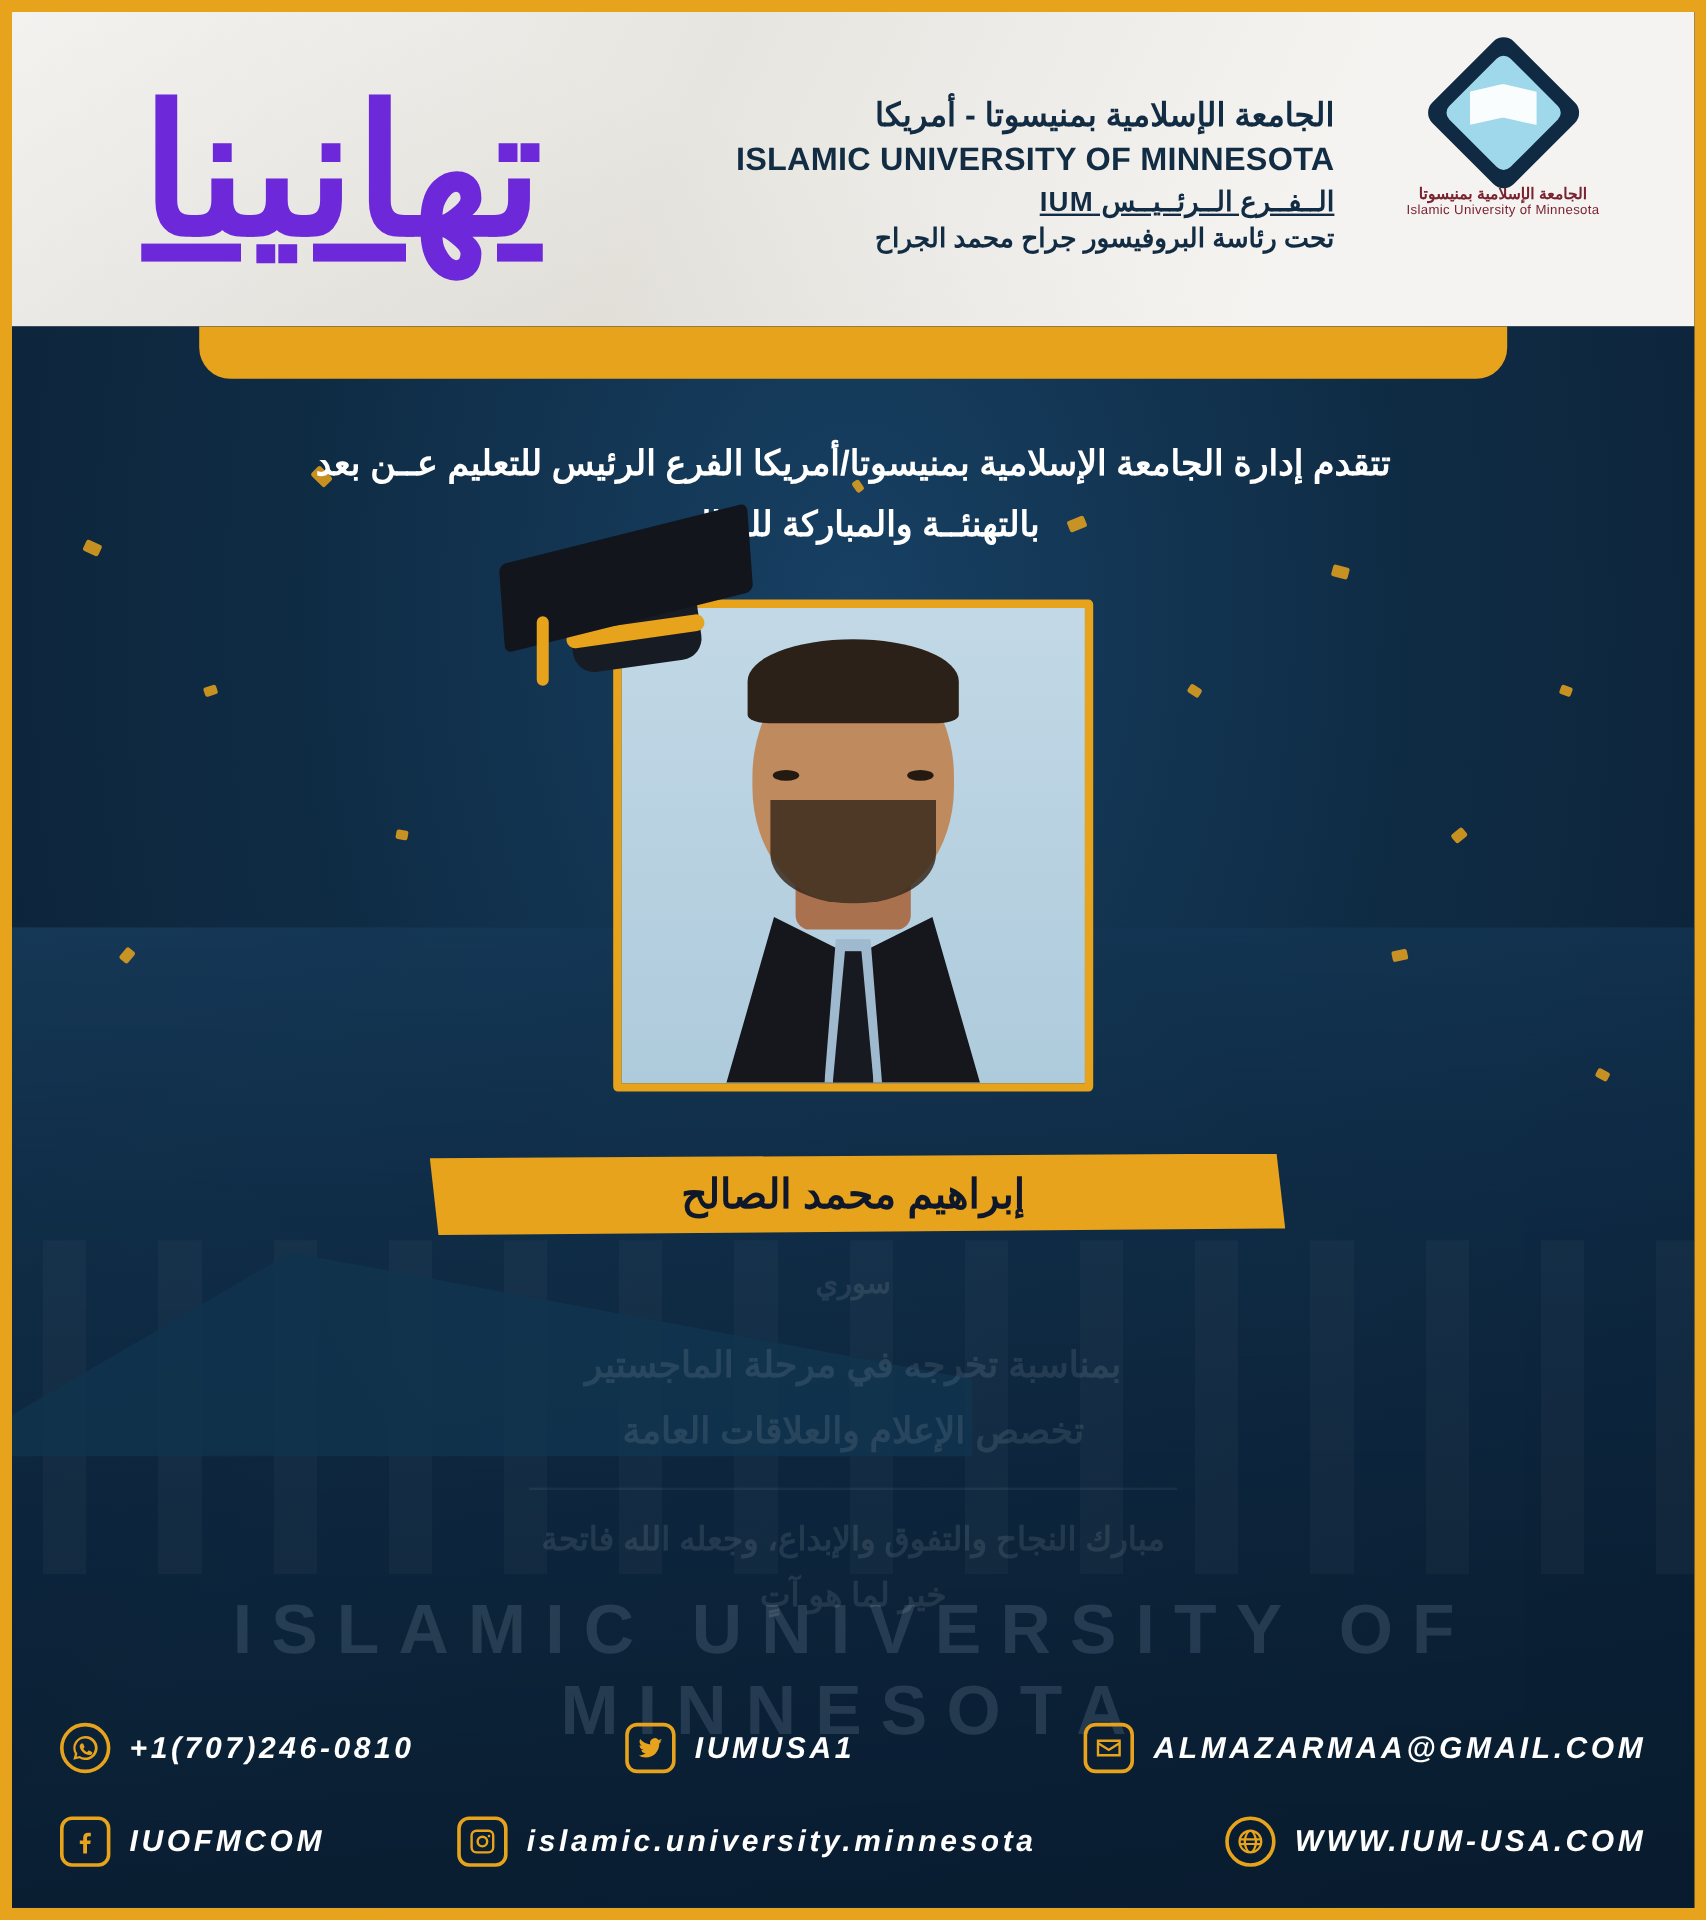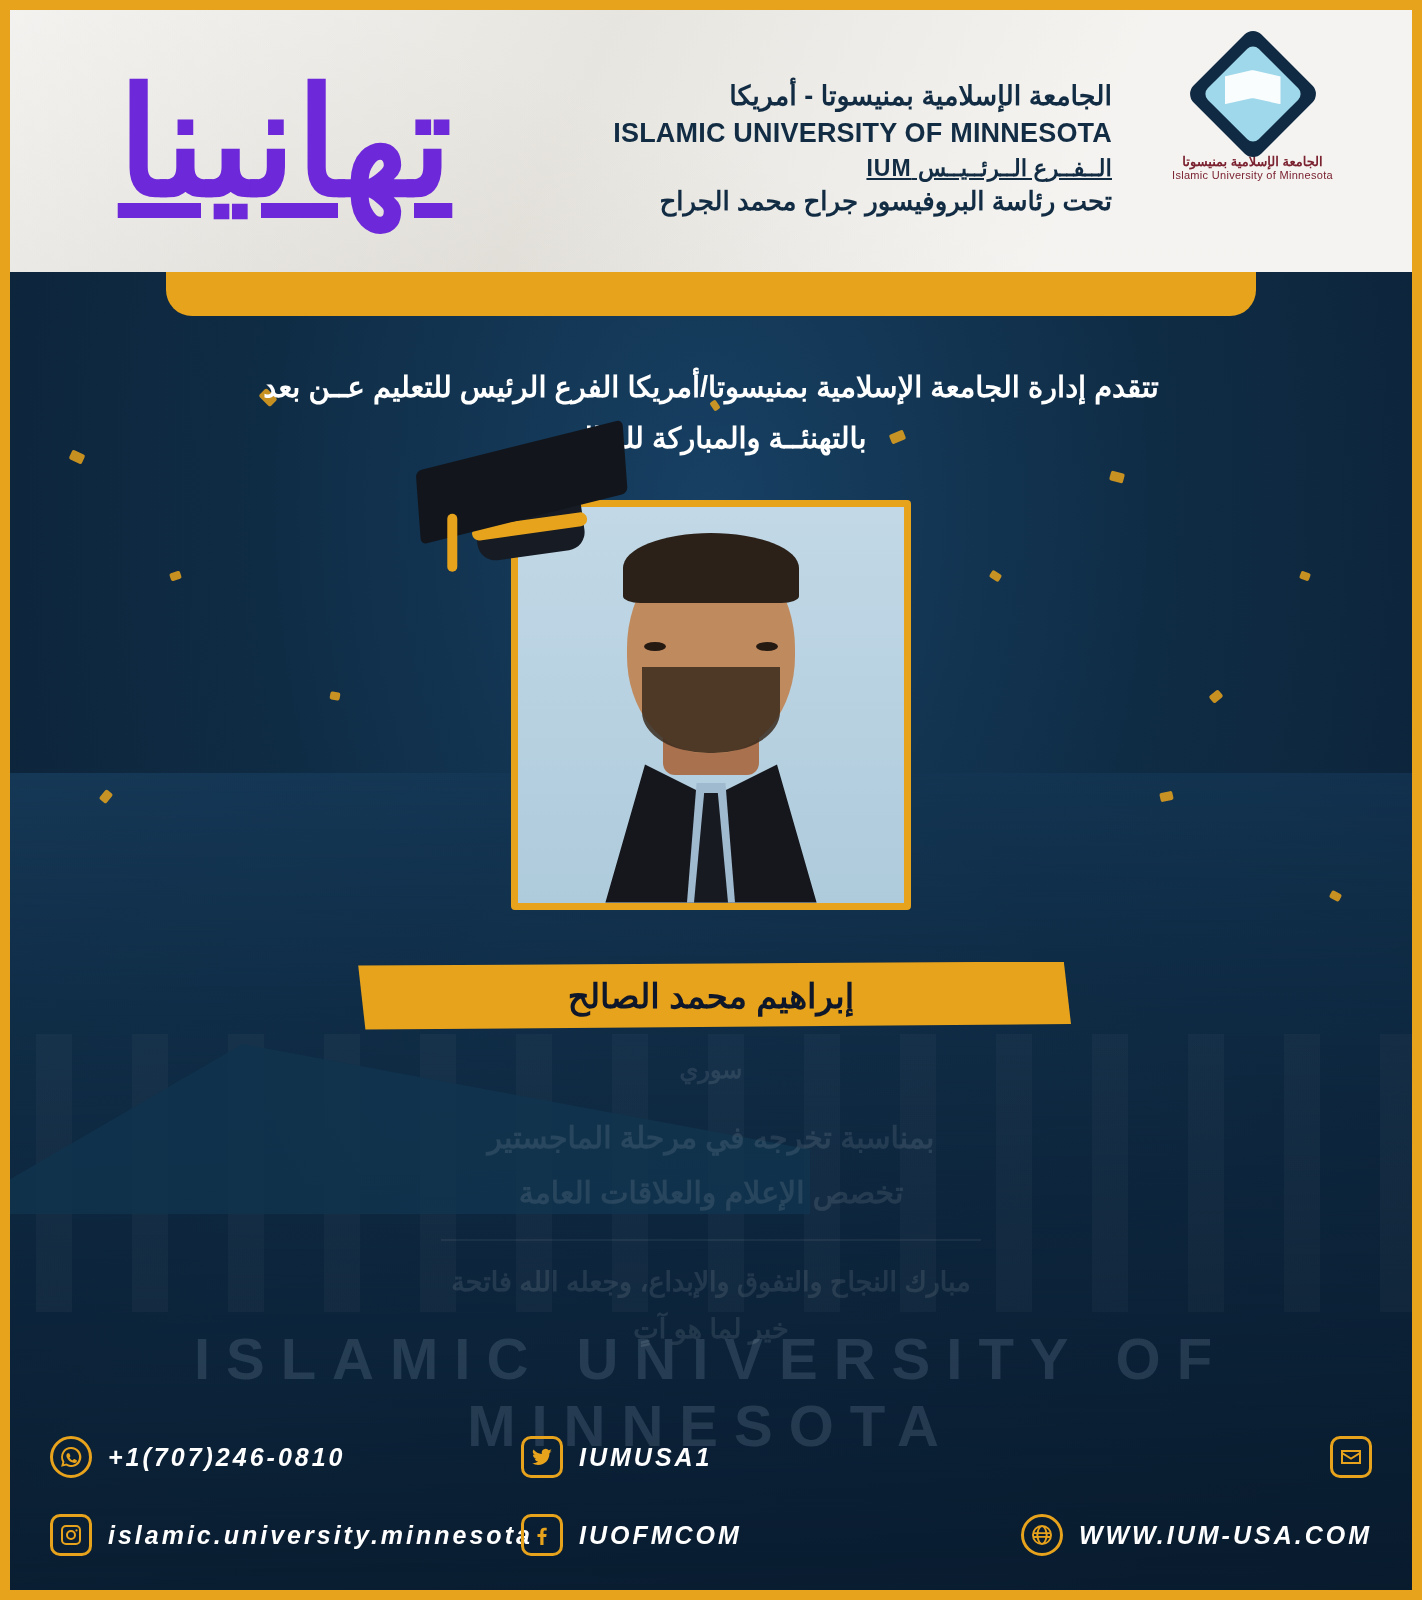--- a/index.html
+++ b/index.html
@@ -93,21 +93,21 @@
     position: absolute;
     right: 300px;
     top: 68px;
     text-align: right;
     color: #122c44;
     line-height: 1.38;
   }
   .t-ar1 { font-size: 27px; font-weight: bold; letter-spacing: -0.2px; }
   .t-en  { font-size: 27px; font-weight: bold; letter-spacing: .2px; }
   .t-ar2 { font-size: 23px; font-weight: bold; letter-spacing: 1px; text-decoration: underline; }
-  .t-ar3 { font-size: 26px; font-weight: bold; }
+  .t-ar3 { font-size: 22px; font-weight: bold; }
 
   .header-calligraphy {
     position: absolute;
     left: 40px;
     top: 8px;
     width: 470px;
     height: 250px;
     color: #6d28d9;
     font-size: 150px;
     font-weight: bold;
@@ -477,40 +477,41 @@
           </div>
           <div class="f-text">IUMUSA1</div>
         </div>
 
         <div class="f-item f-col-3">
           <div class="f-ico">
             <svg viewBox="0 0 24 24">
                 <path d="M2 5h20v14H2V5zm2 2v.4l8 5 8-5V7H4zm16 10V9.8l-8 5-8-5V17h16z"></path>
               </svg>
           </div>
+          <div class="f-text">ALMAZARMAA@GMAIL.COM</div>
         </div>
       </div>
 
       <div class="footer-row">
+        <div class="f-item f-col-2">
+          <div class="f-ico">
+            <svg viewBox="0 0 24 24">
+                <path d="M13.5 22v-8h2.7l.4-3h-3.1V9c0-.9.3-1.5 1.6-1.5h1.6V4.8c-.3 0-1.3-.1-2.4-.1-2.4 0-4 1.5-4 4.2V11H7.5v3h2.8v8h3.2z"></path>
+              </svg>
+          </div>
+          <div class="f-text">IUOFMCOM</div>
+        </div>
+
         <div class="f-item f-col-1">
           <div class="f-ico">
             <svg viewBox="0 0 24 24">
                 <path d="M7 2h10a5 5 0 0 1 5 5v10a5 5 0 0 1-5 5H7a5 5 0 0 1-5-5V7a5 5 0 0 1 5-5zm0 2a3 3 0 0 0-3 3v10a3 3 0 0 0 3 3h10a3 3 0 0 0 3-3V7a3 3 0 0 0-3-3H7zm5 3a5 5 0 1 1 0 10 5 5 0 0 1 0-10zm0 2a3 3 0 1 0 0 6 3 3 0 0 0 0-6zm5.5-2.7a1.1 1.1 0 1 1 0 2.2 1.1 1.1 0 0 1 0-2.2z"></path>
               </svg>
           </div>
           <div class="f-text">islamic.university.minnesota</div>
-        </div>
-
-        <div class="f-item f-col-2">
-          <div class="f-ico">
-            <svg viewBox="0 0 24 24">
-                <path d="M13.5 22v-8h2.7l.4-3h-3.1V9c0-.9.3-1.5 1.6-1.5h1.6V4.8c-.3 0-1.3-.1-2.4-.1-2.4 0-4 1.5-4 4.2V11H7.5v3h2.8v8h3.2z"></path>
-              </svg>
-          </div>
-          <div class="f-text">IUOFMCOM</div>
         </div>
 
         <div class="f-item f-col-3">
           <div class="f-ico circle">
             <svg viewBox="0 0 24 24">
                 <path d="M12 2a10 10 0 1 0 0 20 10 10 0 0 0 0-20zm0 2c1.3 0 2.8 2.2 3.3 5.2H8.7C9.2 6.2 10.7 4 12 4zM6.7 9.2H4.3A8 8 0 0 1 8.6 4.8 12 12 0 0 0 6.7 9.2zM4 12c0-.3 0-.6.1-.9h2.3a17 17 0 0 0 0 2H4.1C4 12.7 4 12.4 4 12zm.3 3.1h2.4c.4 1.7 1 3.2 1.9 4.3a8 8 0 0 1-4.3-4.3zM12 20c-1.3 0-2.8-2.2-3.3-5.2h6.6C14.8 17.8 13.3 20 12 20zm3.6-6.9H8.4a15 15 0 0 1 0-2h7.2a15 15 0 0 1 0 2zm-.2 6.3c.9-1.1 1.5-2.6 1.9-4.3h2.4a8 8 0 0 1-4.3 4.3zm2.2-6.3a17 17 0 0 0 0-2h2.3a8 8 0 0 1 0 2h-2.3zm-.3-3.9a12 12 0 0 0-1.9-4.4 8 8 0 0 1 4.3 4.4h-2.4z"></path>
               </svg>
           </div>
           <div class="f-text">WWW.IUM-USA.COM</div>
         </div>

